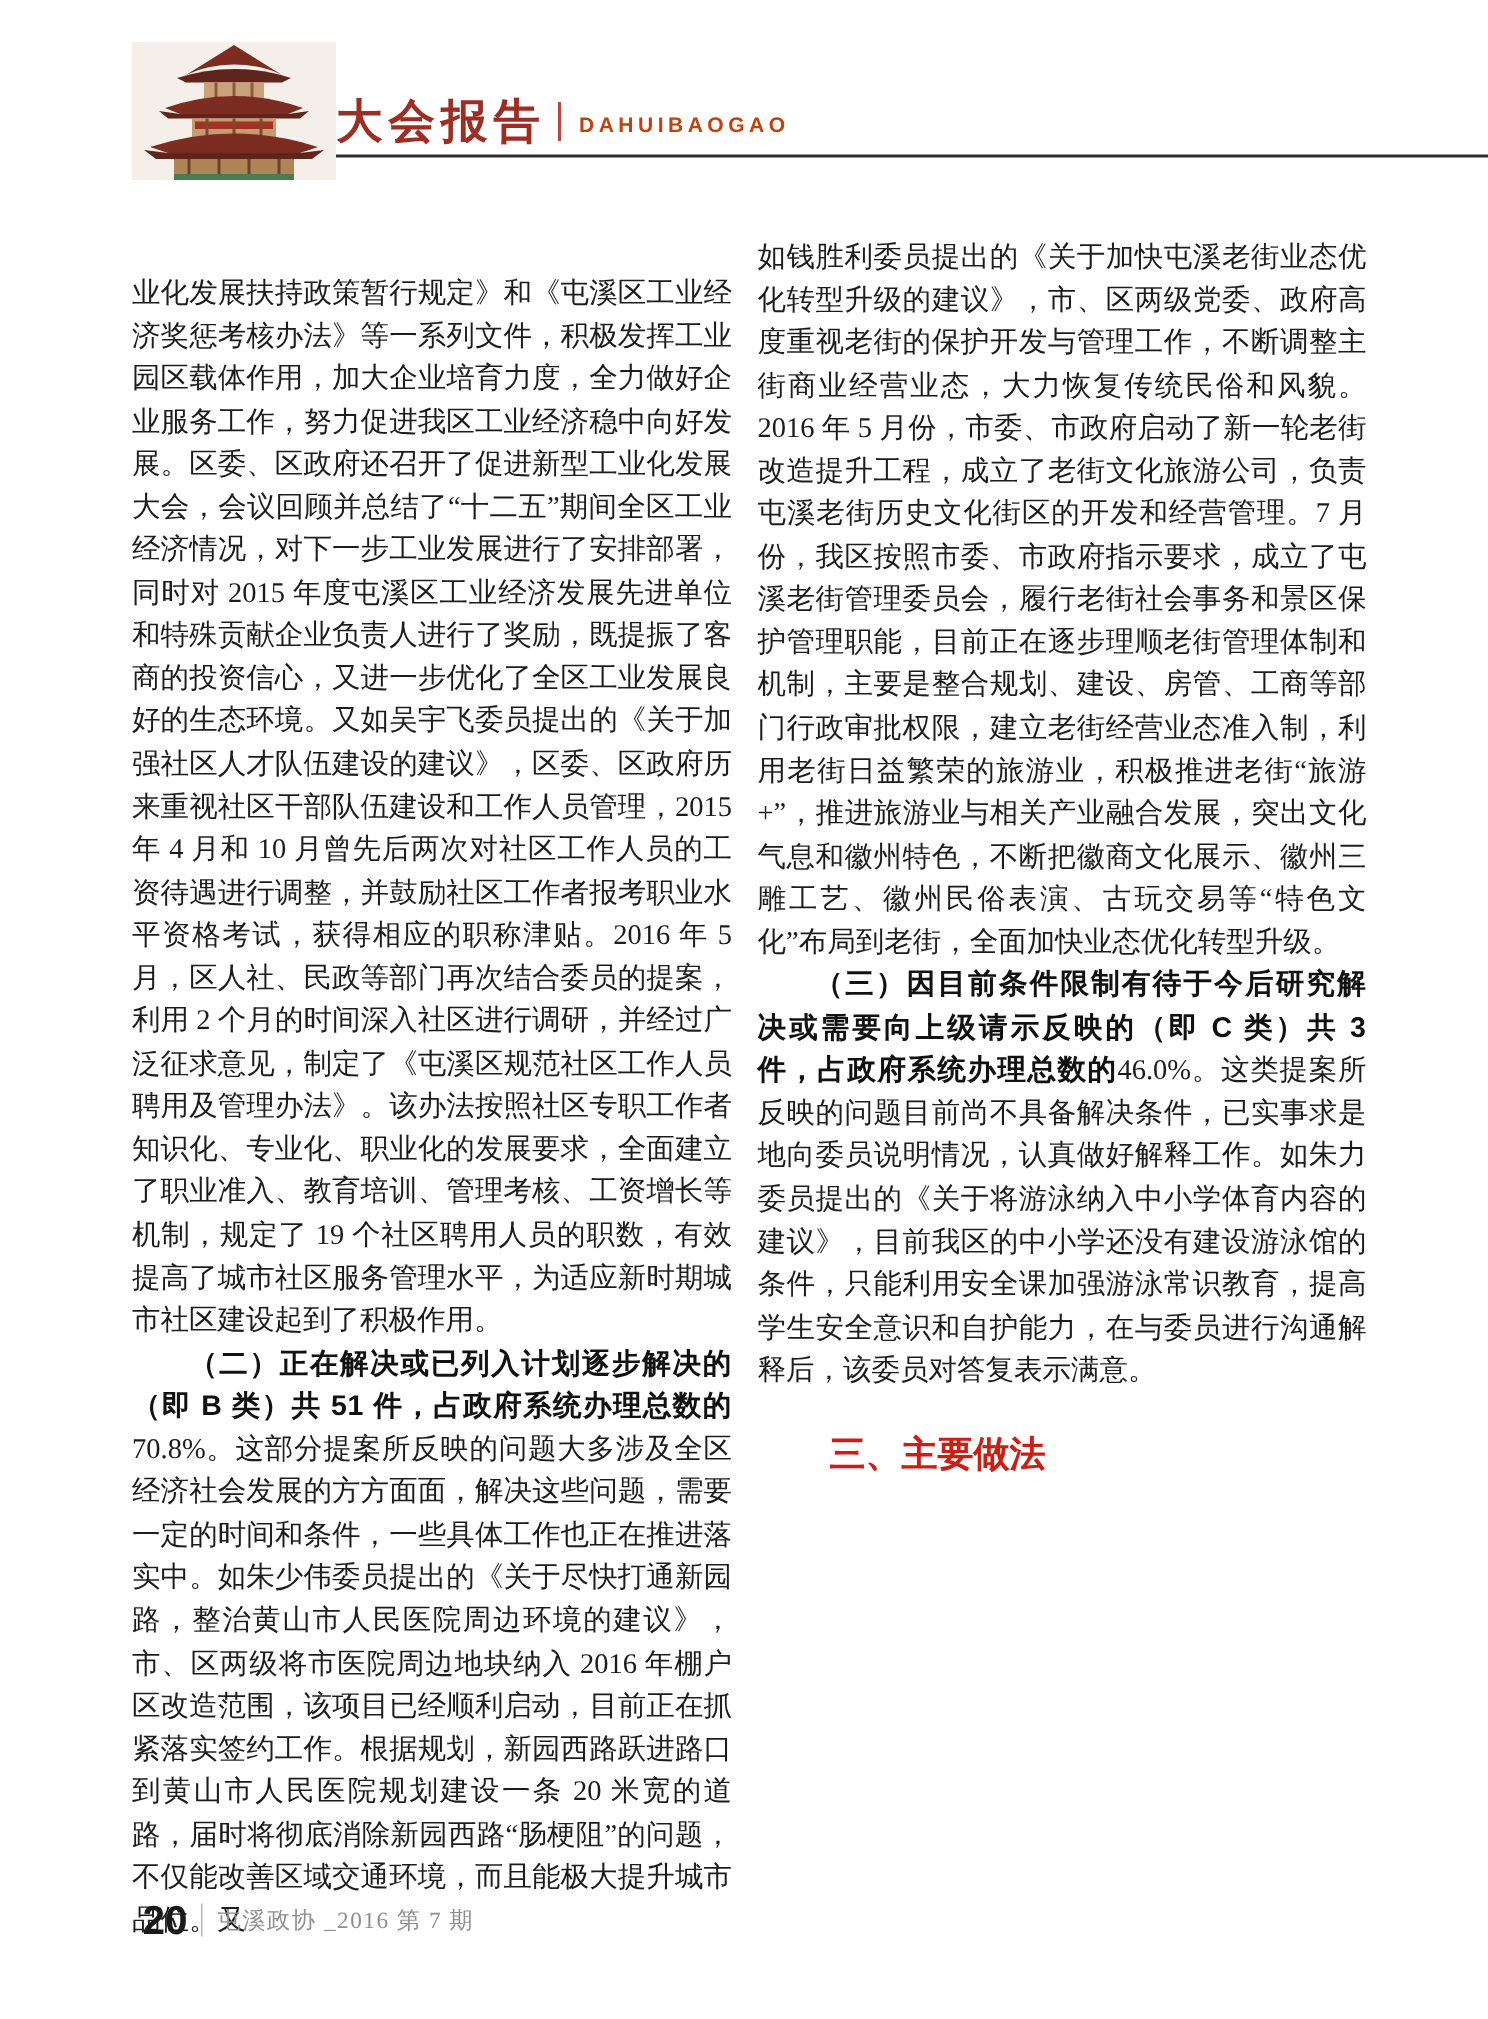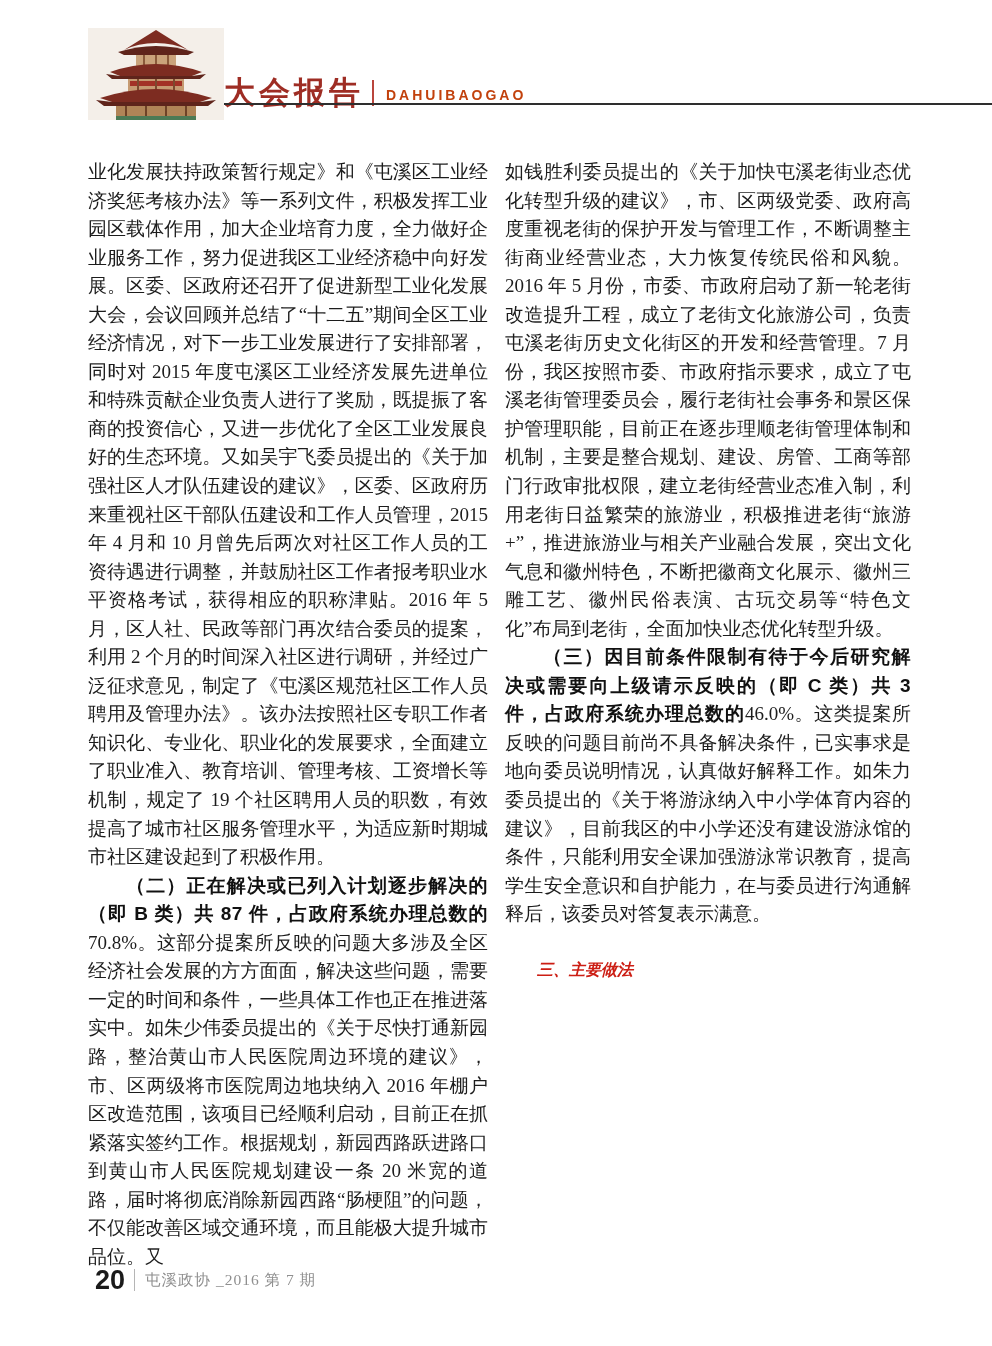--- a/index.html
+++ b/index.html
@@ -6,52 +6,52 @@
   .page{
     position:relative;
     width:992px;height:1346px;
     background:#ffffff;
     overflow:hidden;
     font-family:"Liberation Serif","DejaVu Serif",serif;
   }
   
   .header{position:absolute;left:0;top:0;width:992px;height:130px;}
   .logo{position:absolute;left:88px;top:28px;width:136px;height:92px;}
-  .title-wrap{position:absolute;left:224px;top:60px;display:flex;align-items:center;margin-top:12px;}
+  .title-wrap{position:absolute;left:224px;top:60px;display:flex;align-items:center;}
   .section-title{
     font-size:31px;font-weight:bold;letter-spacing:4px;
     font-family:"Liberation Serif","DejaVu Serif",serif;
   }
   .title-divider{width:2px;height:26px;margin:0 12px 0 8px;}
   .section-subtitle{
     font-size:14px;letter-spacing:3px;font-weight:bold;
     font-family:"Liberation Sans","DejaVu Sans",sans-serif;
     padding-top:4px;
   }
   .header-rule{position:absolute;left:224px;right:0;top:103px;height:2px;background:#2e2e2e;}
   
   .col{
     position:absolute;top:158px;
     font-size:19px;line-height:28.55px;color:#1c1c1c;
     text-align:justify;
   }
-  .col-left{left:88px;width:400px;}
+  .col-left{left:88px;width:400px;margin-top:24px;}
   .col-right{left:505px;width:406px;}
   .para{margin:0;text-indent:2em;}
   .para.no-indent{text-indent:0;}
   .lead{
     font-family:"Liberation Sans","DejaVu Sans",sans-serif;
     font-weight:bold;color:#111;
     letter-spacing:0.5px;
   }
   .section-heading{
     margin:27px 0 29px 0;
     padding-left:2em;
     font-family:"Liberation Sans","DejaVu Sans",sans-serif;
-    font-size:16px;font-weight:bold;font-style:italic;
+    font-size:24px;font-weight:bold;
   }
   
   .footer{position:absolute;left:95px;top:1262px;display:flex;align-items:center;height:36px;}
   .page-number{
     font-family:"Liberation Sans","DejaVu Sans",sans-serif;
     font-size:27px;font-weight:bold;color:#1a1a1a;
   }
   .footer-divider{width:1px;height:22px;background:#b5b5b5;margin:0 10px 0 9px;}
   .issue-label{
     font-size:15.5px;color:#8f8f8f;letter-spacing:1px;
@@ -99,21 +99,21 @@
     <div class="title-wrap">
       <span class="section-title" style="color:#9e2d24">大会报告</span>
       <span class="title-divider" style="background:#b9453c"></span>
       <span class="section-subtitle" style="color:#c2410c">DAHUIBAOGAO</span>
     </div>
     <div class="header-rule"></div>
   </div>
 
   <div class="col col-left">
     <p class="para no-indent"><span>业化发展扶持政策暂行规定》和《屯溪区工业经济奖惩考核办法》等一系列文件，积极发挥工业园区载体作用，加大企业培育力度，全力做好企业服务工作，努力促进我区工业经济稳中向好发展。区委、区政府还召开了促进新型工业化发展大会，会议回顾并总结了“十二五”期间全区工业经济情况，对下一步工业发展进行了安排部署，同时对 2015 年度屯溪区工业经济发展先进单位和特殊贡献企业负责人进行了奖励，既提振了客商的投资信心，又进一步优化了全区工业发展良好的生态环境。又如吴宇飞委员提出的《关于加强社区人才队伍建设的建议》，区委、区政府历来重视社区干部队伍建设和工作人员管理，2015 年 4 月和 10 月曾先后两次对社区工作人员的工资待遇进行调整，并鼓励社区工作者报考职业水平资格考试，获得相应的职称津贴。2016 年 5 月，区人社、民政等部门再次结合委员的提案，利用 2 个月的时间深入社区进行调研，并经过广泛征求意见，制定了《屯溪区规范社区工作人员聘用及管理办法》。该办法按照社区专职工作者知识化、专业化、职业化的发展要求，全面建立了职业准入、教育培训、管理考核、工资增长等机制，规定了 19 个社区聘用人员的职数，有效提高了城市社区服务管理水平，为适应新时期城市社区建设起到了积极作用。</span></p>
-    <p class="para"><span class="lead">（二）正在解决或已列入计划逐步解决的（即 B 类）共 87 件，占政府系统办理总数的</span><span>70.8%。这部分提案所反映的问题大多涉及全区经济社会发展的方方面面，解决这些问题，需要一定的时间和条件，一些具体工作也正在推进落实中。如朱少伟委员提出的《关于尽快打通新园路，整治黄山市人民医院周边环境的建议》，市、区两级将市医院周边地块纳入 2016 年棚户区改造范围，该项目已经顺利启动，目前正在抓紧落实签约工作。根据规划，新园西路跃进路口到黄山市人民医院规划建设一条 20 米宽的道路，届时将彻底消除新园西路“肠梗阻”的问题，不仅能改善区域交通环境，而且能极大提升城市品位。又</span></p>
+    <p class="para"><span class="lead">（二）正在解决或已列入计划逐步解决的（即 B 类）共 51 件，占政府系统办理总数的</span><span>70.8%。这部分提案所反映的问题大多涉及全区经济社会发展的方方面面，解决这些问题，需要一定的时间和条件，一些具体工作也正在推进落实中。如朱少伟委员提出的《关于尽快打通新园路，整治黄山市人民医院周边环境的建议》，市、区两级将市医院周边地块纳入 2016 年棚户区改造范围，该项目已经顺利启动，目前正在抓紧落实签约工作。根据规划，新园西路跃进路口到黄山市人民医院规划建设一条 20 米宽的道路，届时将彻底消除新园西路“肠梗阻”的问题，不仅能改善区域交通环境，而且能极大提升城市品位。又</span></p>
   </div>
 
   <div class="col col-right">
     <p class="para no-indent"><span>如钱胜利委员提出的《关于加快屯溪老街业态优化转型升级的建议》，市、区两级党委、政府高度重视老街的保护开发与管理工作，不断调整主街商业经营业态，大力恢复传统民俗和风貌。2016 年 5 月份，市委、市政府启动了新一轮老街改造提升工程，成立了老街文化旅游公司，负责屯溪老街历史文化街区的开发和经营管理。7 月份，我区按照市委、市政府指示要求，成立了屯溪老街管理委员会，履行老街社会事务和景区保护管理职能，目前正在逐步理顺老街管理体制和机制，主要是整合规划、建设、房管、工商等部门行政审批权限，建立老街经营业态准入制，利用老街日益繁荣的旅游业，积极推进老街“旅游 +”，推进旅游业与相关产业融合发展，突出文化气息和徽州特色，不断把徽商文化展示、徽州三雕工艺、徽州民俗表演、古玩交易等“特色文化”布局到老街，全面加快业态优化转型升级。</span></p>
     <p class="para"><span class="lead">（三）因目前条件限制有待于今后研究解决或需要向上级请示反映的（即 C 类）共 3 件，占政府系统办理总数的</span><span>46.0%。这类提案所反映的问题目前尚不具备解决条件，已实事求是地向委员说明情况，认真做好解释工作。如朱力委员提出的《关于将游泳纳入中小学体育内容的建议》，目前我区的中小学还没有建设游泳馆的条件，只能利用安全课加强游泳常识教育，提高学生安全意识和自护能力，在与委员进行沟通解释后，该委员对答复表示满意。</span></p>
     <h3 class="section-heading" style="color:#cc1e14">三、主要做法</h3>
   </div>
 
   <div class="footer">
     <span class="page-number">20</span>

